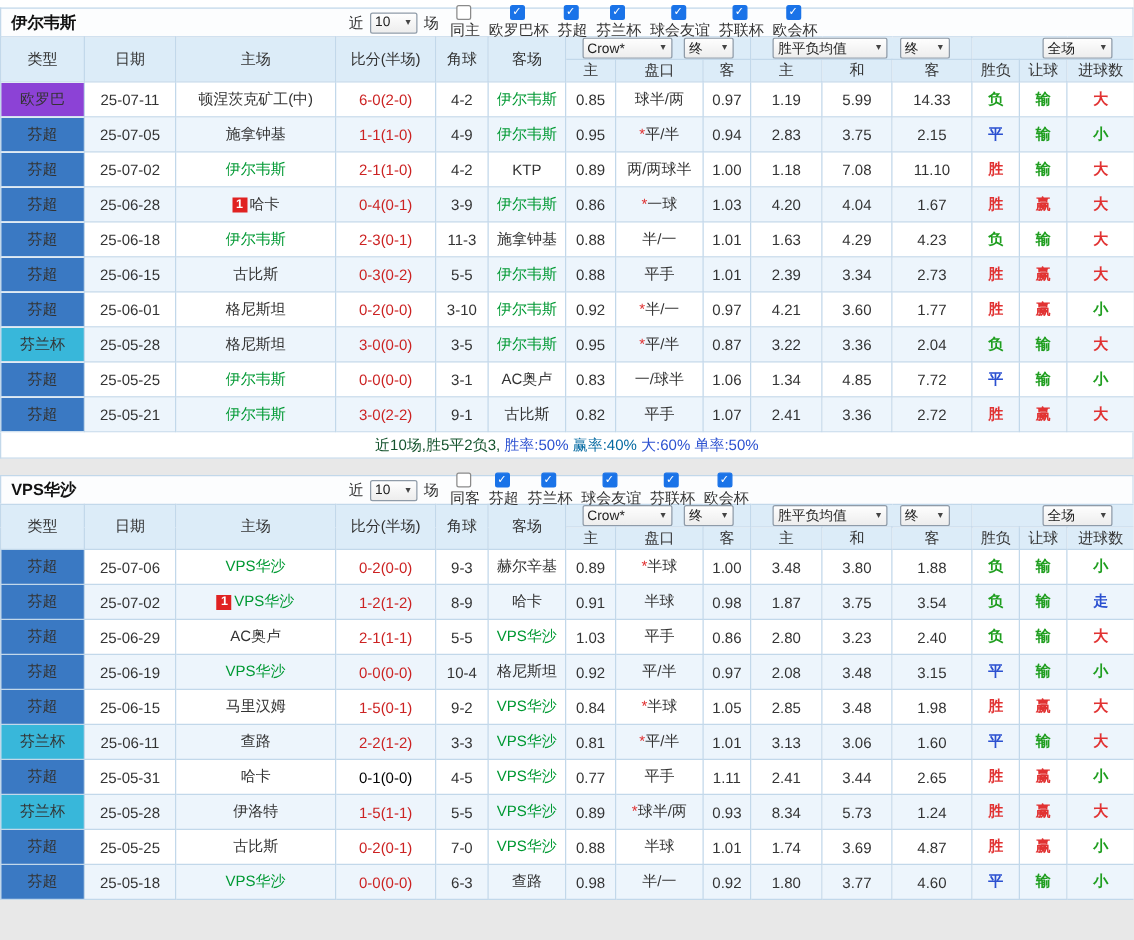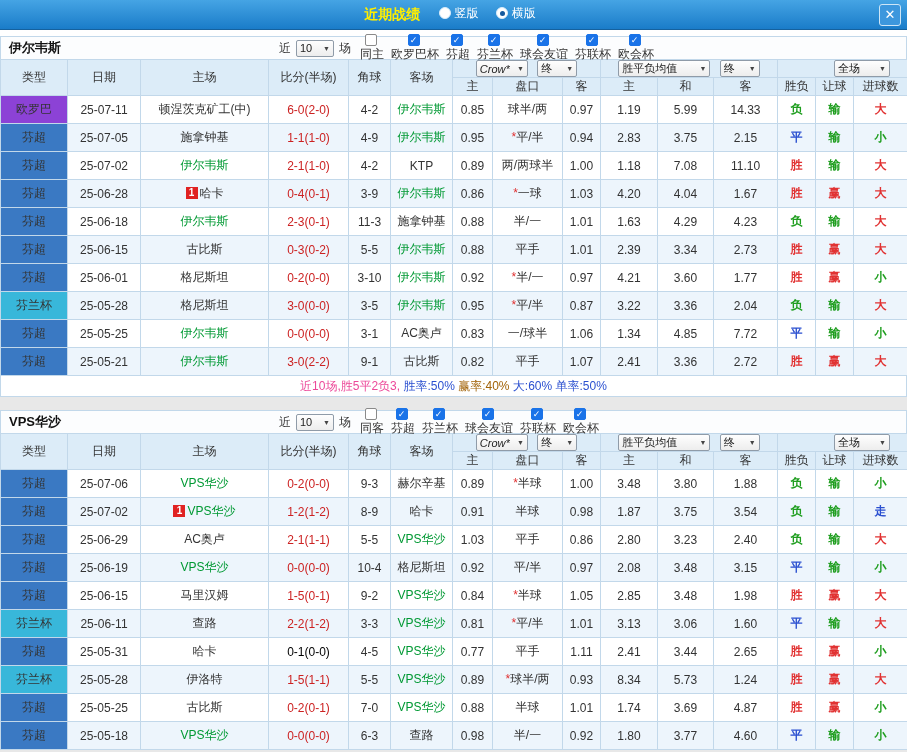--- a/index.html
+++ b/index.html
@@ -51,21 +51,21 @@
   }
   .chk-box.checked { background:#1a73e8; border-color:#1a73e8; }
 
   
   .mini-select {
     display:inline-flex; align-items:center; height:17px; vertical-align:middle;
     background:linear-gradient(#fefefe,#ededed); border:1px solid #8f9ba8;
     margin:0 3px; cursor:pointer; border-radius:2px;
   }
   .sel-text { padding:0 3px; font-size:11px; color:#222; flex:1; text-align:left; white-space:nowrap; overflow:hidden; }
-  .sel-arrow { font-size:7px; color:#444; padding:0 3px 0 1px; } .w58 { width:52px;font-style:italic; } .w40 { width:40px; } .w92 { width:92px; } .w56 { width:56px; }
+  .sel-arrow { font-size:7px; color:#444; padding:0 3px 0 1px; } .w58 { width:72px; } .w40 { width:40px; } .w92 { width:92px; } .w56 { width:56px; }
 
   
   table.stats-table { border-collapse:collapse; table-layout:fixed; width:907px; background:#fff; }
   .stats-table th, .stats-table td {
     border:1px solid #c2d8ea; text-align:center; white-space:nowrap; overflow:hidden; padding:0 1px;
   }
   .stats-table thead th { background:#dcecf8; font-weight:normal; color:#333; height:18px; font-size:12px; }
   .stats-table thead th.grp { text-align:center; }
   .stats-table thead th.grp-right { text-align:right; padding-right:14px; }
   .stats-table tbody td { height:28px; font-size:12px; color:#333; background:#fff; }
@@ -81,36 +81,20 @@
   .summary {
     height:21px; line-height:20px; text-align:center; background:#fff;
     border:1px solid #c2d8ea; border-top:none; font-size:12px;
   }
 </style>
 </head>
 <body>
 
 <div class="window">
 
-  <div class="titlebar">
-    <div class="titlebar-center">
-      <span class="title">近期战绩</span>
-      <span class="radio-opt">
-        <span class="radio"></span>
-        <span class="radio-label">竖版</span>
-      </span>
-      <span class="radio-opt">
-        <span class="radio checked"></span>
-        <span class="radio-label">横版</span>
-      </span>
-    </div>
-    <div class="close-btn">
-      <span>✕</span>
-    </div>
-  </div>
 
   <div class="top-strip"></div>
 
   <div class="section">
     <div class="filterbar">
       <span class="team-name">伊尔韦斯</span>
       <div class="filter-controls" id="filters-0">
           <span class="flt-text">近</span>
           <span class="mini-select" style="width: 38px;">
             <span class="sel-text">10</span>
@@ -380,21 +364,21 @@
             <td>2.41</td>
             <td>3.36</td>
             <td>2.72</td>
             <td class="bold" style="color: rgb(225, 50, 50);">胜</td>
             <td class="bold" style="color: rgb(225, 50, 50);">赢</td>
             <td class="bold" style="color: rgb(225, 50, 50);">大</td>
           </tr>
         </tbody>
     </table>
 
-    <div class="summary" id="summary-0"><span style="color: #ec4899;">近10场,胜5平2负3, </span><span style="color: rgb(43, 80, 208);">胜率:50%</span><span style="color: #a16207;"> 赢率:40%</span><span style="color: rgb(43, 80, 208);"> 大:60%</span><span style="color: rgb(43, 80, 208);"> 单率:50%</span></div>
+    <div class="summary" id="summary-0"><span style="color: #14532d;">近10场,胜5平2负3, </span><span style="color: rgb(43, 80, 208);">胜率:50%</span><span style="color: #0369a1;"> 赢率:40%</span><span style="color: rgb(43, 80, 208);"> 大:60%</span><span style="color: rgb(43, 80, 208);"> 单率:50%</span></div>
   </div>
 
   <div class="section-gap"></div>
 
   <div class="section">
     <div class="filterbar">
       <span class="team-name">VPS华沙</span>
       <div class="filter-controls" id="filters-1">
           <span class="flt-text">近</span>
           <span class="mini-select" style="width: 38px;">

